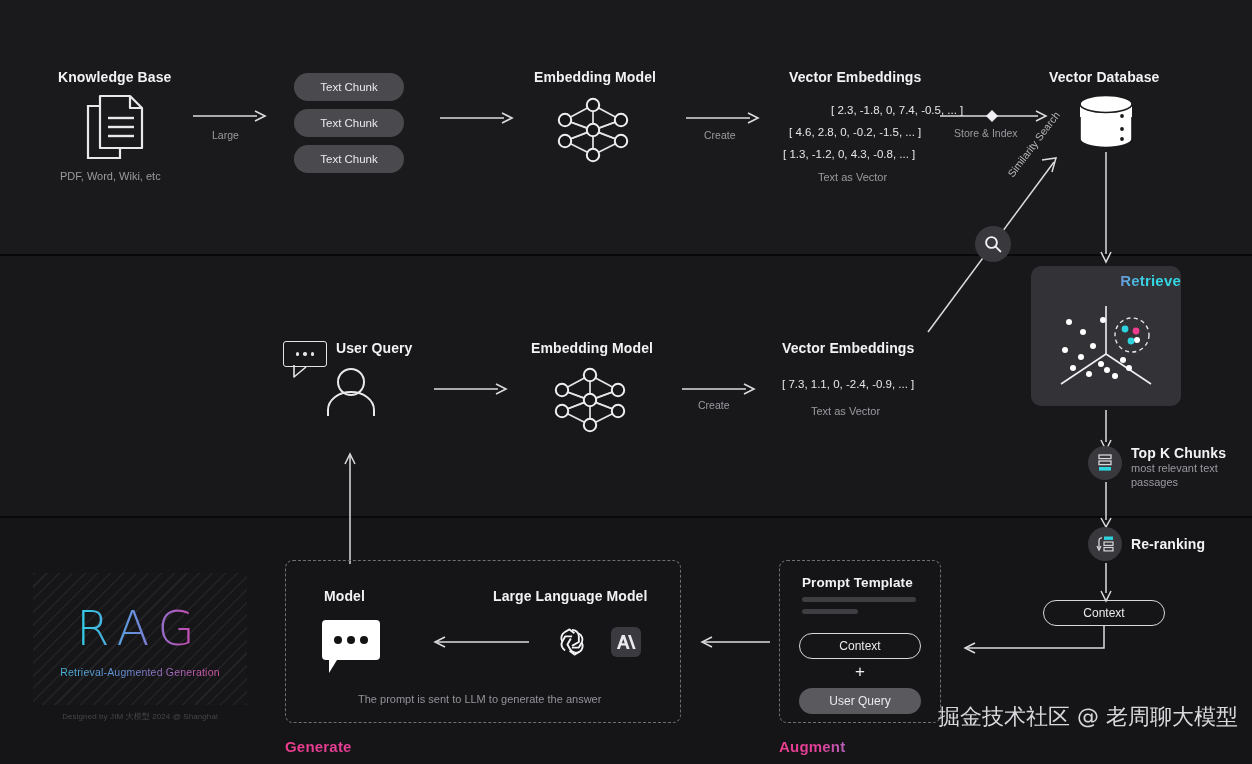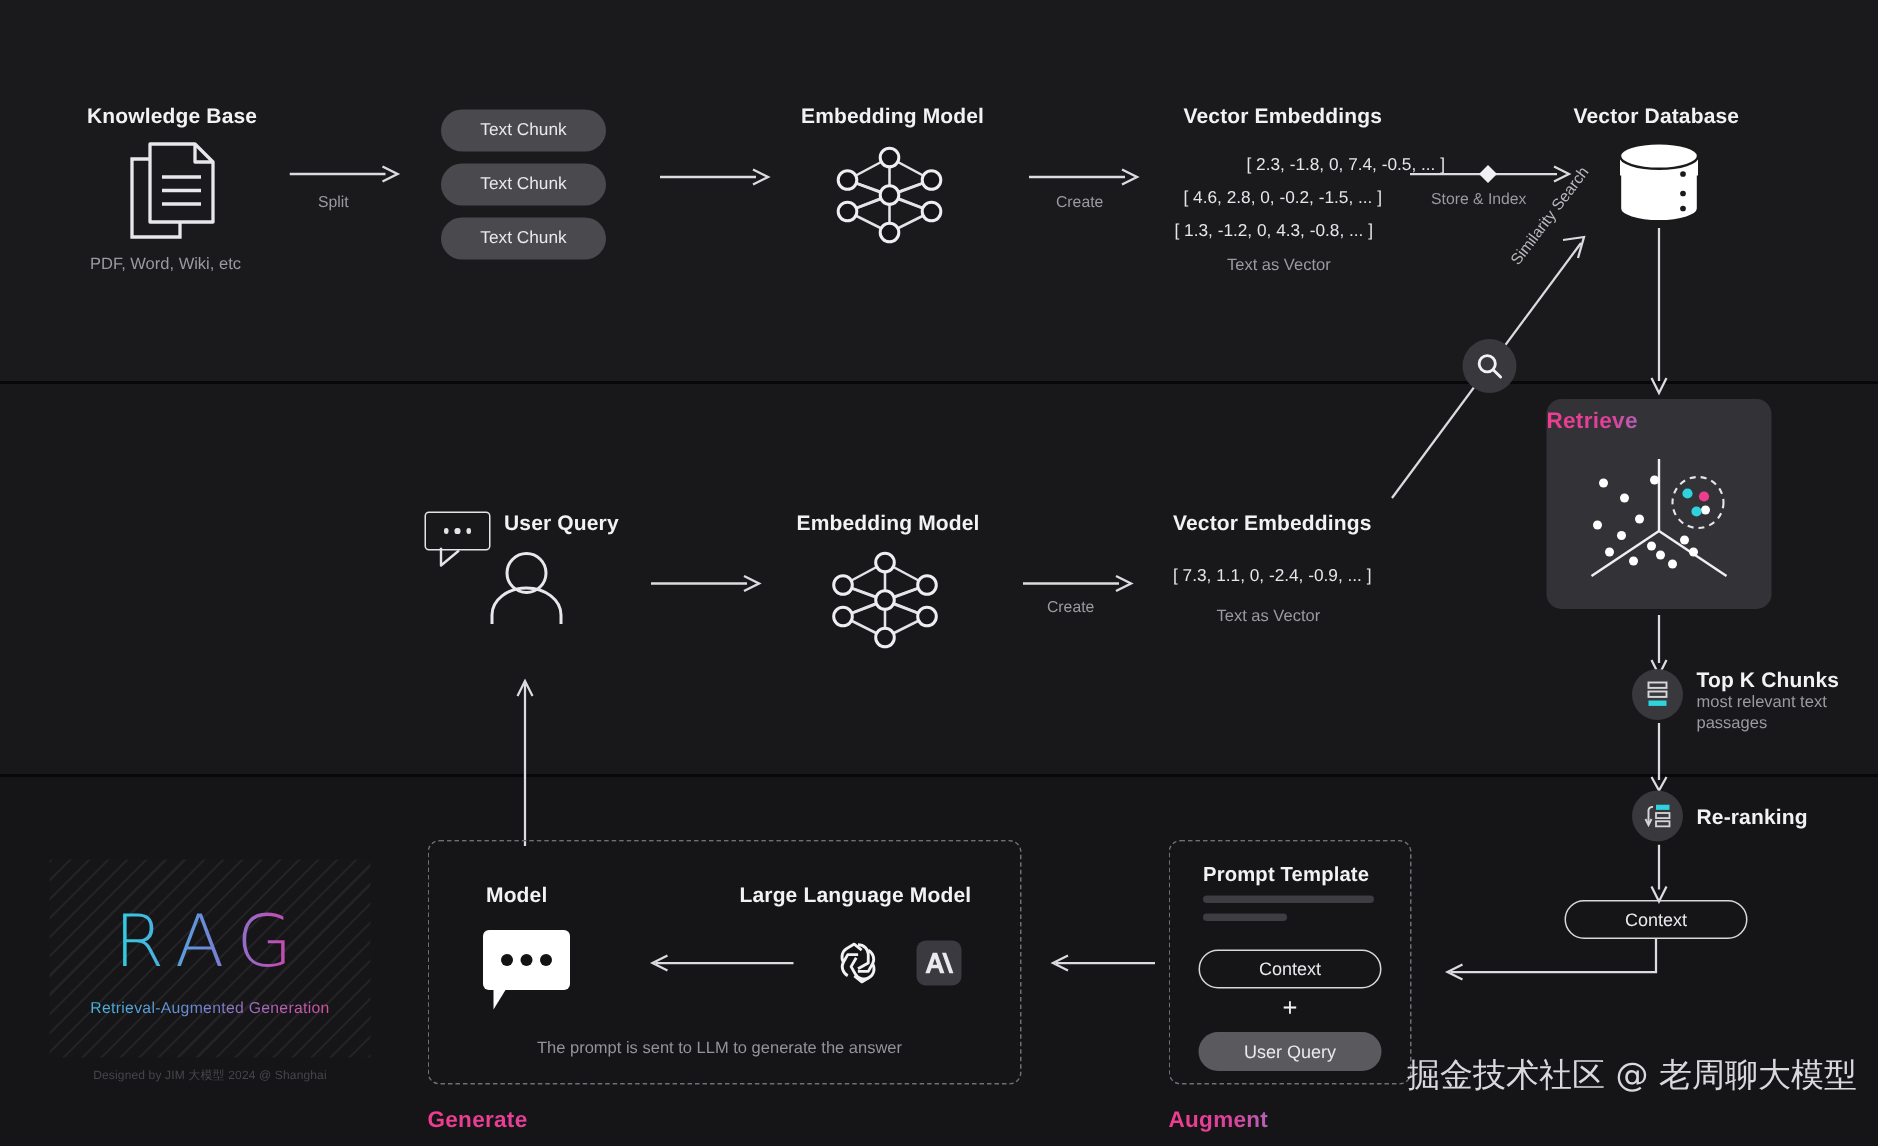--- a/index.html
+++ b/index.html
@@ -43,21 +43,21 @@
     display: flex; align-items: center; justify-content: center;
   }
 
   
   .retrieve-panel {
     position: absolute; left: 1031px; top: 266px; width: 150px; height: 140px;
     background: #333337; border-radius: 10px;
   }
   .retrieve-ttl {
     position: absolute; left: 1031px; top: 272px; width: 150px;
-    text-align: left; font-size: 15px; font-weight: bold; letter-spacing: .2px;
+    text-align: right; font-size: 15px; font-weight: bold; letter-spacing: .2px;
     background: linear-gradient(90deg,#ee3d8f 0%,#e0409a 28%,#7a86d6 55%,#33d9e6 78%,#33d9e6 100%);
     -webkit-background-clip: text; background-clip: text; color: transparent;
   }
 
   
   .badge {
     position: absolute; width: 34px; height: 34px; border-radius: 50%;
     background: #38383d; display: flex; align-items: center; justify-content: center;
   }
 
@@ -175,21 +175,21 @@
     <line x1="24" y1="35" x2="50" y2="35" stroke="#e8e8ec" stroke-width="2.4"></line>
     <line x1="24" y1="44" x2="50" y2="44" stroke="#e8e8ec" stroke-width="2.4"></line>
   </svg>
 
   <div class="sub" style="left:60px; top:170px;">PDF, Word, Wiki, etc</div>
 
   <svg class="arrow" style="left:193px; top:108px;" width="74" height="16">
     <line x1="0" y1="8" x2="64" y2="8" stroke="#dcdce0" stroke-width="1.6"></line>
     <path d="M62 3 L72 8 L62 13" fill="none" stroke="#dcdce0" stroke-width="1.6"></path>
   </svg>
-  <div class="alabel" style="left:212px; top:129px;">Split</div>
+  <div class="alabel" style="left:212px; top:129px;">Large</div>
 
   <div class="chunk" style="left:294px; top:73px;">
     <span>Text Chunk</span>
   </div>
   <div class="chunk" style="left:294px; top:109px;">
     <span>Text Chunk</span>
   </div>
   <div class="chunk" style="left:294px; top:145px;">
     <span>Text Chunk</span>
   </div>

